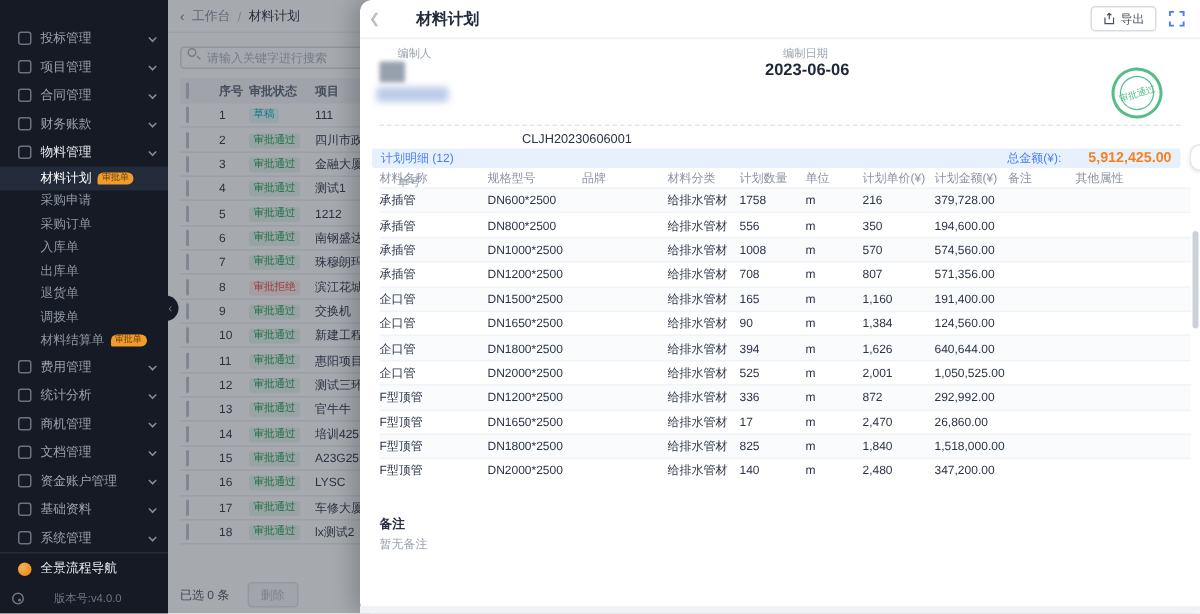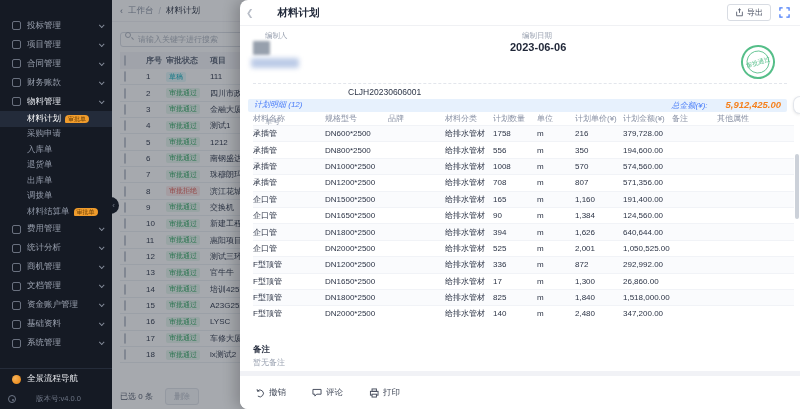--- a/index.html
+++ b/index.html
@@ -63,21 +63,21 @@
   .expand-btn { cursor:pointer; display:flex; }
   .d-body { position:relative; flex:1; overflow:hidden; }
   .lbl { position:absolute; font-size:7.5px; color:#9aa2b1;padding-left:12px; }
   .avatar-blur { position:absolute; left:13px; top:15px; width:17px; height:14px; background:#97a0ad; filter:blur(1.5px); border-radius:1px; }
   .name-blur { position:absolute; left:11px; top:32px; width:48px; height:10px; background:#bccbe7; filter:blur(2.5px); border-radius:2px; }
   .date-val { position:absolute; left:270px; top:15px; font-size:11px; font-weight:bold; color:#1f2637; }
   .seal { position:absolute; left:498px; top:16px; }
   .dash-div { position:absolute; left:13px; right:13px; top:57px; border-top:1px dashed #e3e6ec; }
   .order-lbl { top:62px; left:13px;margin-top:29px; }
   .order-val { position:absolute; left:108px; top:61px; font-size:8.5px; color:#2c3446; }
-  .blue-bar { position:absolute; left:8px; right:13px; top:73px; height:13px; background:#e7f1fd; border-radius:2px; display:flex; align-items:flex-start; padding:0 6px;font-style:italic; }
+  .blue-bar { position:absolute; left:8px; right:13px; top:73px; height:13px; background:#e7f1fd; border-radius:2px; display:flex; align-items:center; padding:0 6px; }
   .detail-lbl { font-size:8px; color:#4a7df8; }
   .total-wrap { margin-left:auto; display:flex; align-items:baseline; gap:18px; }
   .total-lbl { font-size:8px; color:#4a7df8; }
   .total-val { font-size:9.5px; font-weight:bold; color:#f5811e; }
   .dtable { position:absolute; left:13px; right:6px; top:86px; }
   .dt-head, .dt-row { display:grid; grid-template-columns:72px 63px 57px 48px 44px 38px 48px 49px 45px 1fr; align-items:center; white-space:nowrap; }
   .dt-head { height:13px; font-size:8px; color:#8a92a5; }
   .dt-row { height:16.4px; border-top:1px solid #f1f3f7; font-size:8px; color:#2c3446; }
   .dt-row > div, .dt-head > div { overflow:hidden; padding-right:4px; }
   .dt-row:nth-child(odd) { background:#fafbfd; }
@@ -122,27 +122,30 @@
           <span class="caret"></span>
         </div>
         <div class="side-sub active">
           <span>材料计划</span>
           <span class="badge-org">审批单</span>
         </div>
         <div class="side-sub">
           <span>采购申请</span>
         </div>
         <div class="side-sub">
+          <span>采购订单</span>
+        </div>
+        <div class="side-sub">
           <span>入库单</span>
         </div>
         <div class="side-sub">
+          <span>出库单</span>
+        </div>
+        <div class="side-sub">
           <span>退货单</span>
-        </div>
-        <div class="side-sub">
-          <span>出库单</span>
         </div>
         <div class="side-sub">
           <span>调拨单</span>
         </div>
         <div class="side-sub">
           <span>材料结算单</span>
           <span class="badge-org">审批单</span>
         </div>
         <div class="side-group">
           <span class="micon"></span>
@@ -499,21 +502,21 @@
               <div></div>
               <div></div>
             </div>
             <div class="dt-row">
               <div>F型顶管</div>
               <div>DN1650*2500</div>
               <div></div>
               <div>给排水管材</div>
               <div>17</div>
               <div>m</div>
-              <div>1,300</div>
+              <div>2,470</div>
               <div>26,860.00</div>
               <div></div>
               <div></div>
             </div>
             <div class="dt-row">
               <div>F型顶管</div>
               <div>DN1800*2500</div>
               <div></div>
               <div>给排水管材</div>
               <div>825</div>
@@ -539,38 +542,15 @@
       </div>
 
       <span class="remark-lbl">备注</span>
       <span class="remark-val">暂无备注</span>
 
       <div class="d-scroll"></div>
       <div class="edge-handle"></div>
     </div>
 
     <div class="d-sep"></div>
-    <div class="d-foot" id="d-foot">
-        <button class="foot-btn">
-          <svg width="10" height="10" viewBox="0 0 10.5 10.5">
-            <path d="M3 8.5 A3.6 3.6 0 1 0 2.6 3.2" fill="none" stroke="#454c5c" stroke-width="1"></path>
-            <path d="M2.2 1.2 L2.6 3.4 L4.8 3.2" fill="none" stroke="#454c5c" stroke-width="1"></path>
-          </svg>
-          <span>撤销</span>
-        </button>
-        <button class="foot-btn">
-          <svg width="10" height="10" viewBox="0 0 10.5 10.5">
-            <path d="M1 1.5 H9.5 V6.5 H5 L3 8.5 V6.5 H1 Z" fill="none" stroke="#454c5c" stroke-width="1"></path>
-          </svg>
-          <span>评论</span>
-        </button>
-        <button class="foot-btn">
-          <svg width="10" height="10" viewBox="0 0 10.5 10.5">
-            <rect x="1.5" y="3.5" width="8" height="4" fill="none" stroke="#454c5c" stroke-width="1"></rect>
-            <rect x="3.2" y="1" width="4.6" height="2.5" fill="none" stroke="#454c5c" stroke-width="1"></rect>
-            <rect x="3.2" y="6.5" width="4.6" height="3" fill="#fff" stroke="#454c5c" stroke-width="1"></rect>
-          </svg>
-          <span>打印</span>
-        </button>
-      </div>
   </div>
 
 </div>
 
 </body></html>

